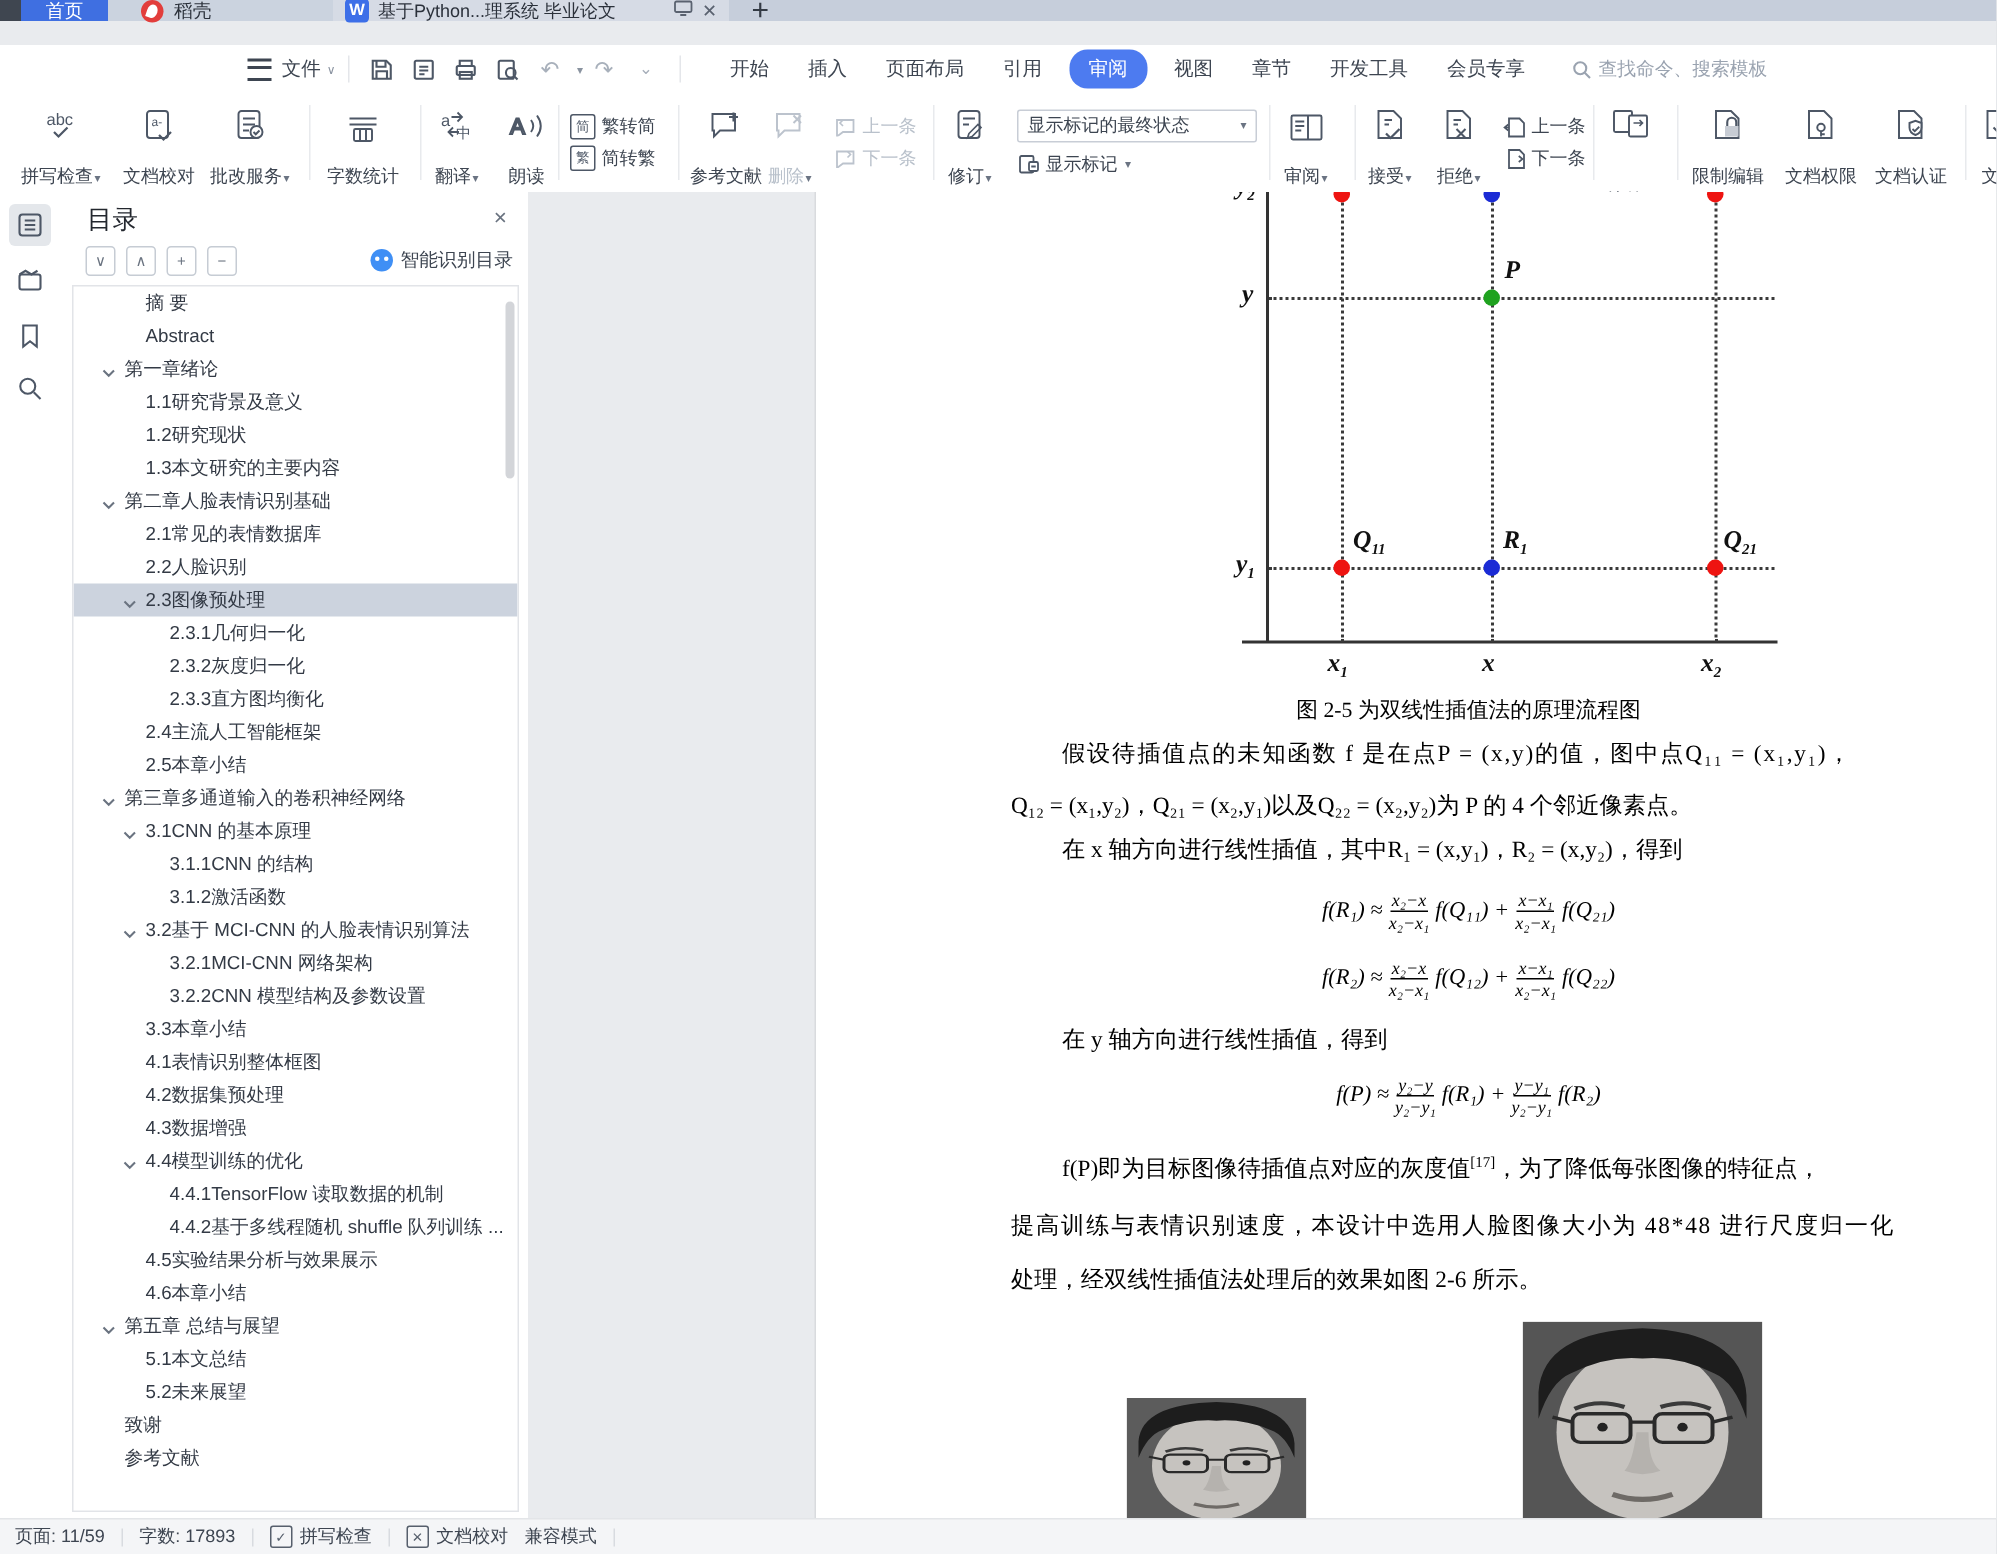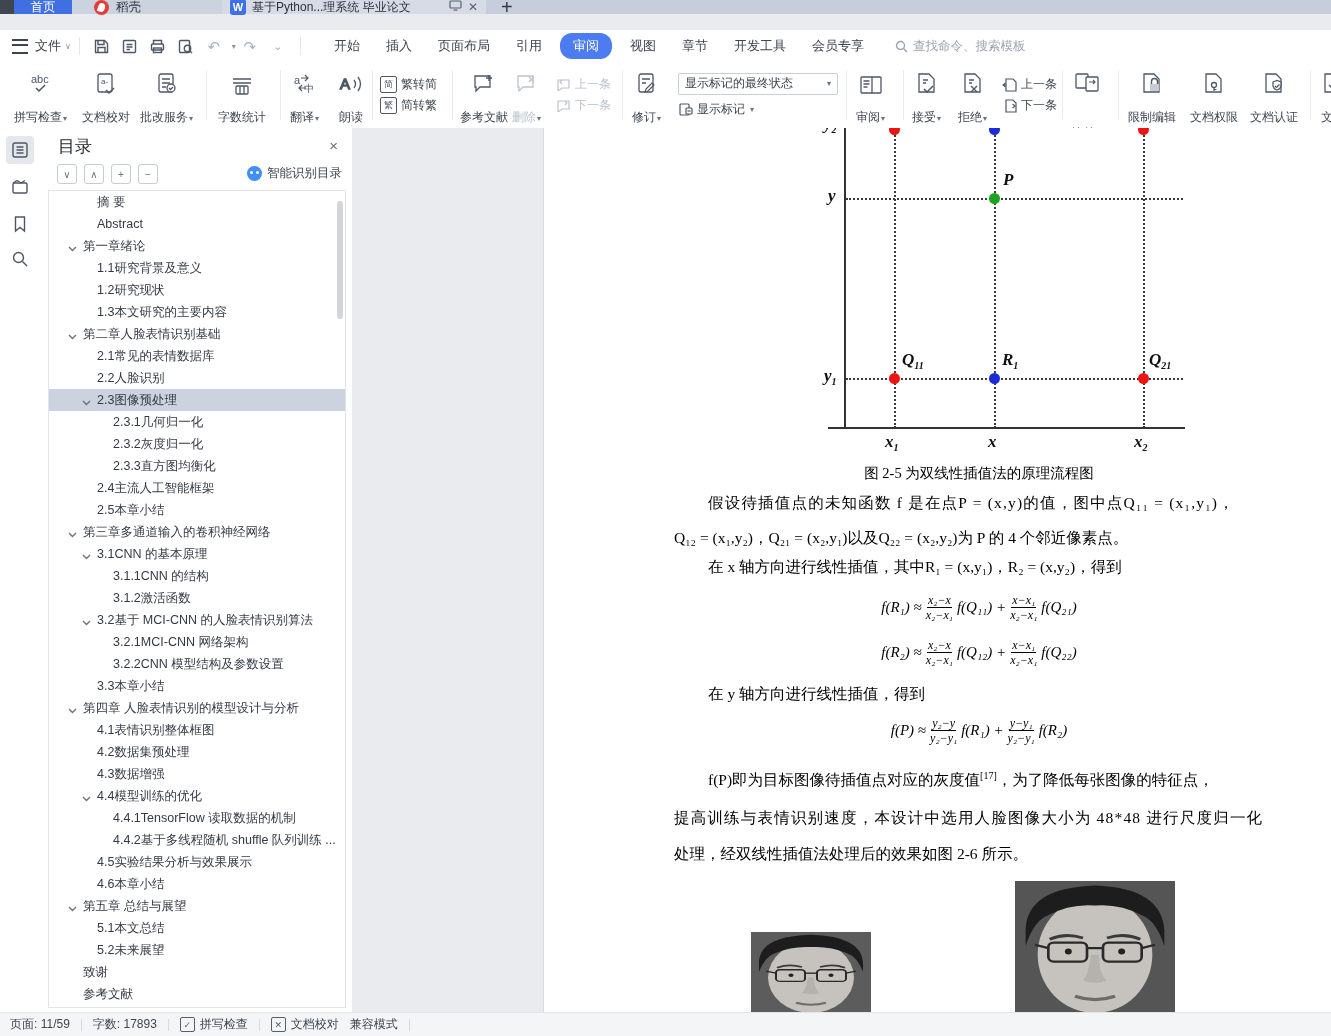--- a/index.html
+++ b/index.html
@@ -11,21 +11,21 @@
   .tab-home{width:58px;background:#3f6fe1;color:#fff;font-size:12.5px;display:flex;align-items:center;justify-content:center;}
   .tab-docer{width:128px;background:#cbd3df;display:flex;align-items:center;gap:7px;padding-left:22px;font-size:12.5px;color:#2b313b;}
   .docer-logo{width:15px;height:15px;border-radius:50%;background:#e23d3b;position:relative;flex:0 0 auto;}
   .docer-logo:after{content:"";position:absolute;left:4px;top:3px;width:7px;height:9px;background:#fff;border-radius:50% 50% 50% 0;transform:rotate(18deg);}
   .tab-doc{width:248px;background:#d6dbe5;display:flex;align-items:center;gap:6px;padding:0 8px;font-size:12px;color:#2b313b;}
   .wps-logo{width:16px;height:16px;border-radius:3px;background:#3d6fe8;color:#fff;font-size:11px;font-weight:bold;display:flex;align-items:center;justify-content:center;flex:0 0 auto;}
   .tab-doc .t{flex:1;white-space:nowrap;overflow:hidden;}
   .tabico{color:#5a6270;font-size:12px;flex:0 0 auto;}
   .tab-plus{margin-left:15px;align-self:center;font-size:20px;color:#333a44;line-height:1;}
   
-  .menubar{position:absolute;left:0;top:30px;right:0;height:32px;background:#fff;display:flex;align-items:center;font-size:13px;color:#3d4551;}
+  .menubar{position:absolute;left:0;top:30px;right:0;height:32px;background:#fff;display:flex;align-items:center;font-size:13px;color:#3d4551;justify-content:center;}
   .hamb{margin-left:12px;width:16px;height:11px;border-top:2px solid #3d4551;border-bottom:2px solid #3d4551;position:relative;}
   .hamb:after{content:"";position:absolute;left:0;top:3.5px;width:16px;height:2px;background:#3d4551;}
   .file-lbl{margin-left:7px;}
   .mini-caret{font-size:8px;color:#8a93a0;margin-left:4px;}
   .qsep{width:1px;height:18px;background:#e4e6ea;margin:0 8px;}
   .qbtn{width:22px;height:22px;display:flex;align-items:center;justify-content:center;margin:0 3px;}
   .qbtn svg{stroke:#4d5766;fill:none;stroke-width:1.4;}
   .qbtn .uchar{font-size:15px;color:#a8b0bb;line-height:1;}
   .mtabs{display:flex;align-items:center;margin-left:12px;}
   .mtab{margin:0 13px;cursor:default;}
@@ -558,26 +558,20 @@
           <span class="toc-label">3.2.1MCI-CNN 网络架构</span>
         </div>
         <div class="toc-item lvl3">
 
           <span class="toc-label">3.2.2CNN 模型结构及参数设置</span>
         </div>
         <div class="toc-item lvl2">
 
           <span class="toc-label">3.3本章小结</span>
         </div>
-        <div class="toc-item lvl1">
-          <span class="chev"><svg width="9" height="9" viewBox="0 0 9 9">
-              <path d="M1 3l3.5 3.5L8 3"></path>
-            </svg></span>
-          <span class="toc-label">第四章 人脸表情识别的模型设计与分析</span>
-        </div>
         <div class="toc-item lvl2">
 
           <span class="toc-label">4.1表情识别整体框图</span>
         </div>
         <div class="toc-item lvl2">
 
           <span class="toc-label">4.2数据集预处理</span>
         </div>
         <div class="toc-item lvl2">
 

